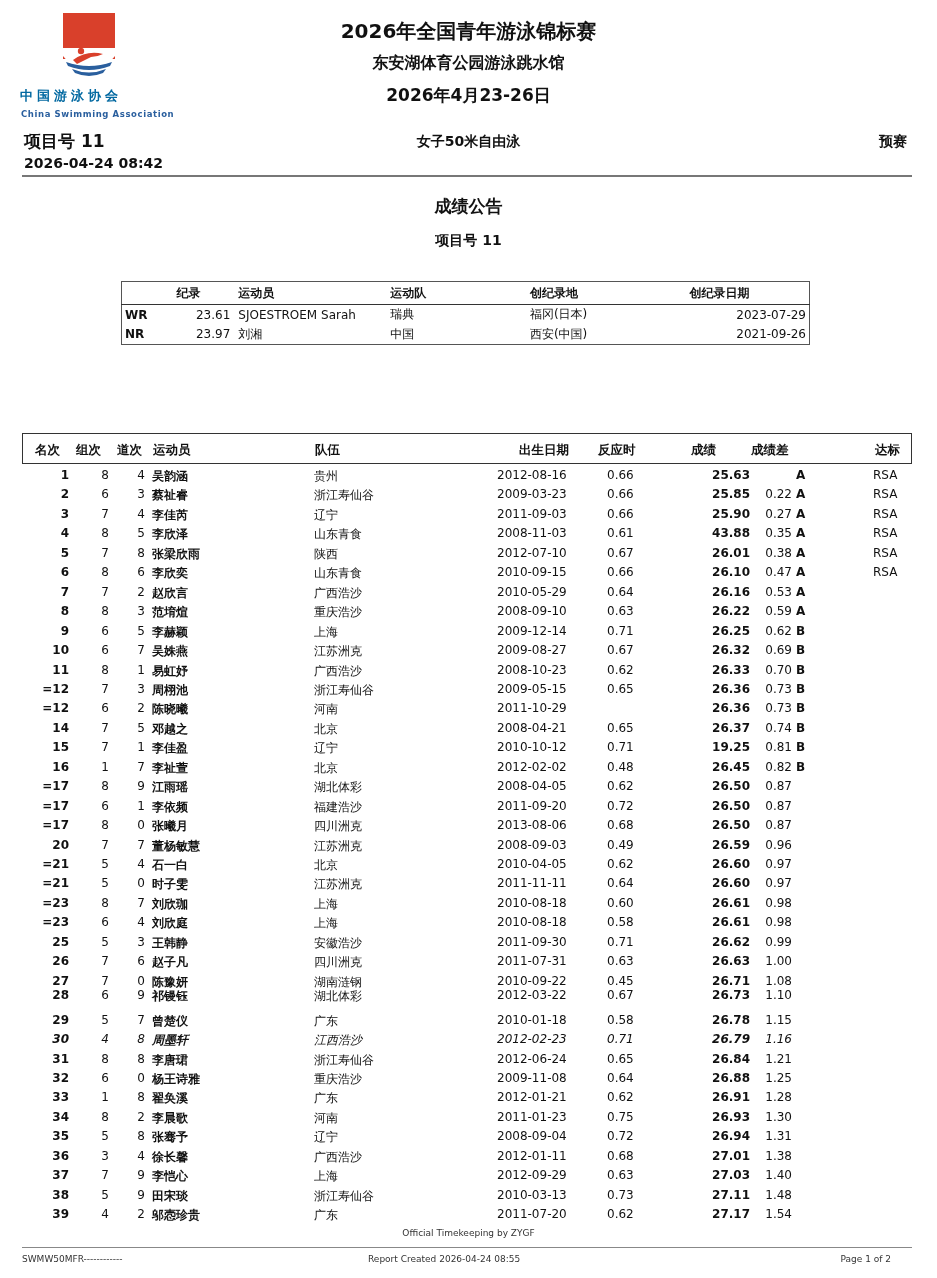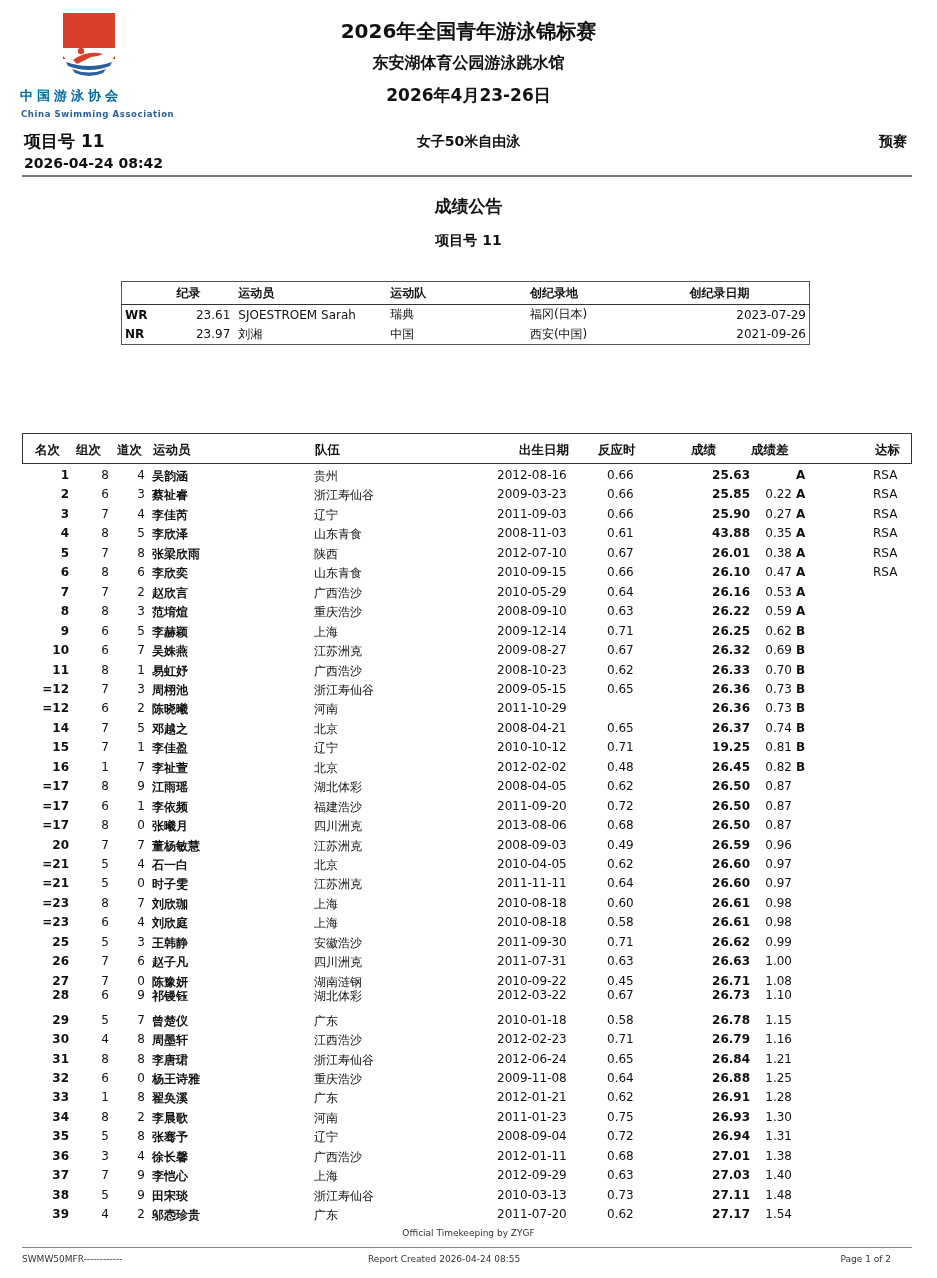--- a/index.html
+++ b/index.html
@@ -489,21 +489,21 @@
       <span class="r" style="right:767px">7</span>
       <span class="b" style="left:130px">曾楚仪</span>
       <span style="left:292px">广东</span>
       <span style="left:475px">2010-01-18</span>
       <span style="left:585px">0.58</span>
       <span class="b r" style="right:162px">26.78</span>
       <span class="r" style="right:120px">1.15</span>
       <span class="b" style="left:774px"></span>
       <span style="left:851px"></span>
     </div>
-    <div class="row" style="top: 1030.05px;">
+    <div class="row" style="top: 1030.05px; font-style: italic;">
       <span class="b r" style="right:843px">30</span>
       <span class="r" style="right:803px">4</span>
       <span class="r" style="right:767px">8</span>
       <span class="b" style="left:130px">周墨轩</span>
       <span style="left:292px">江西浩沙</span>
       <span style="left:475px">2012-02-23</span>
       <span style="left:585px">0.71</span>
       <span class="b r" style="right:162px">26.79</span>
       <span class="r" style="right:120px">1.16</span>
       <span class="b" style="left:774px"></span>

